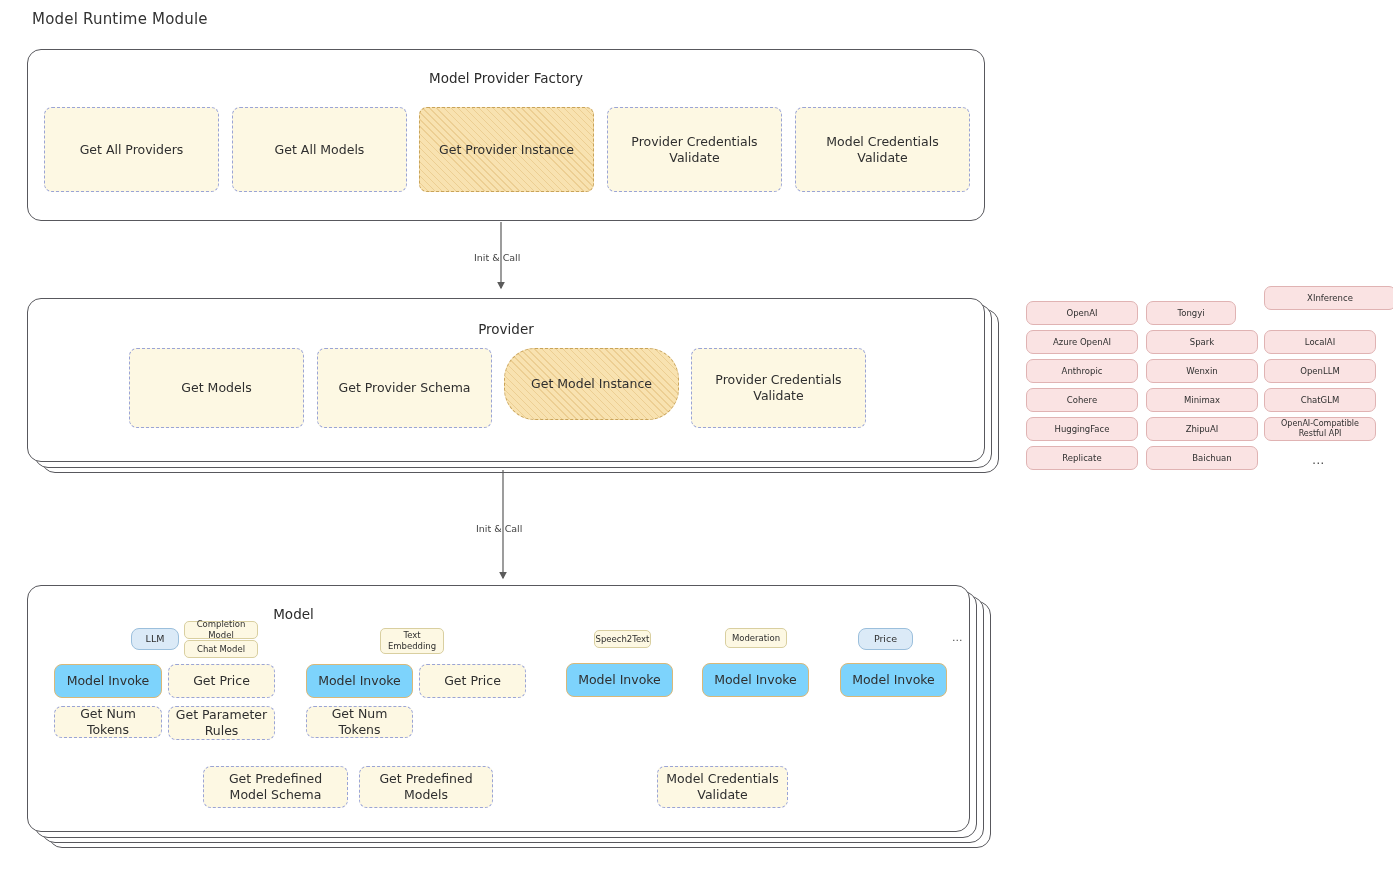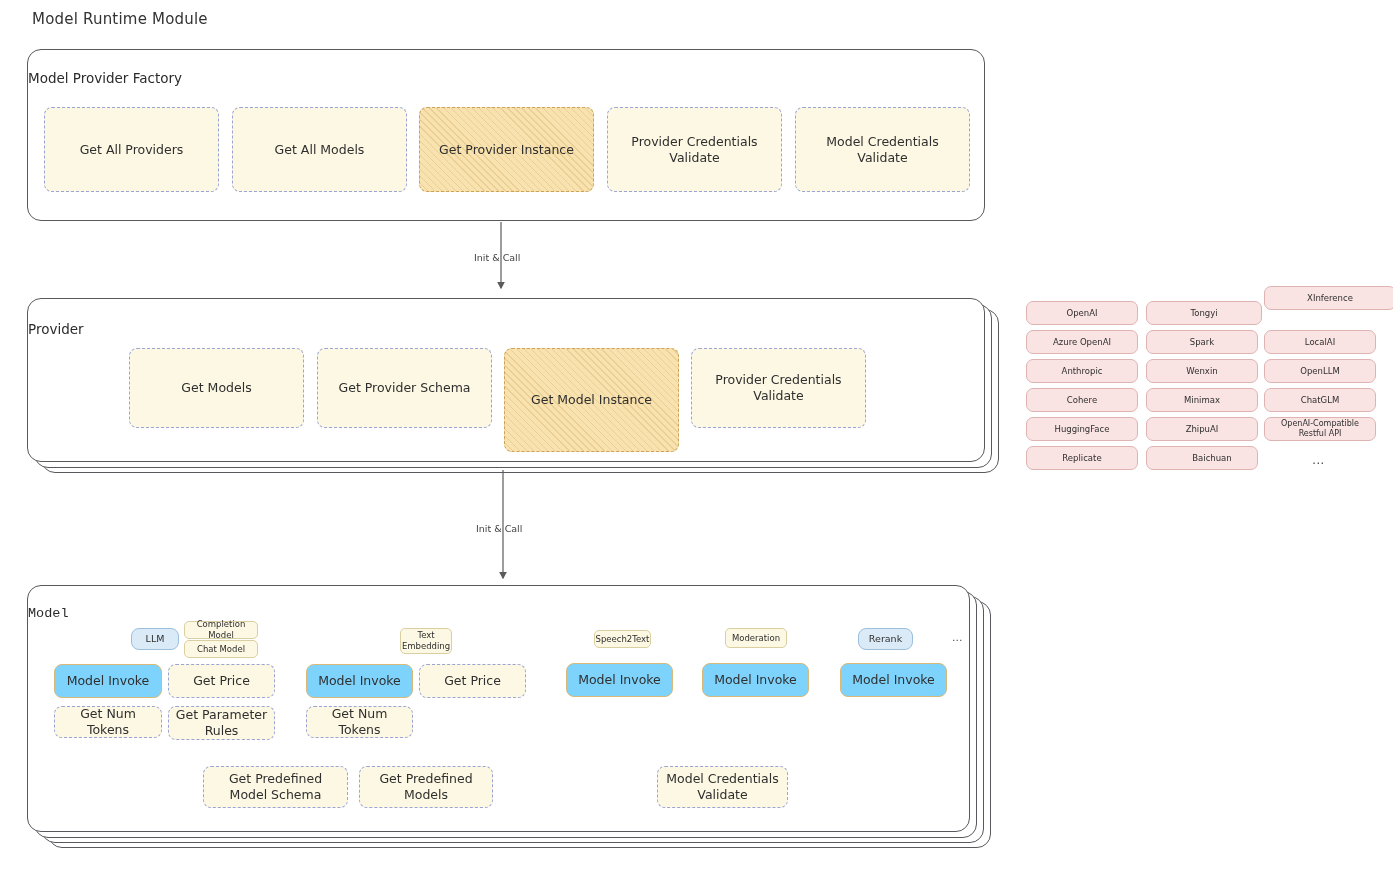--- a/index.html
+++ b/index.html
@@ -32,20 +32,21 @@
   
   .panel {
     position: absolute;
     border: 1.3px solid #58585d;
     border-radius: 14px;
     background: #ffffff;
   }
   .panel-title {
     position: absolute;
     left: 0; right: 0;
+    text-align: center;
     font-size: 13.5px;
     color: #2b2b2b;
   }
   
   .stack {
     position: absolute;
     border: 1.3px solid #58585d;
     border-radius: 14px;
     background: #ffffff;
   }
@@ -130,60 +131,60 @@
   <div class="node n-cream" style="left:607px; top:107px; width:175px; height:85px;">Provider Credentials Validate</div>
   <div class="node n-cream" style="left:795px; top:107px; width:175px; height:85px;">Model Credentials Validate</div>
 
   <div class="stack" style="left:41px; top:309px; width:958px; height:164px;"></div>
   <div class="stack" style="left:34px; top:304px; width:958px; height:164px;"></div>
   <div class="panel" style="left:27px; top:298px; width:958px; height:164px;">
     <div class="panel-title" style="top:22px;">Provider</div>
   </div>
   <div class="node n-cream" style="left:129px; top:348px; width:175px; height:80px;">Get Models</div>
   <div class="node n-cream" style="left:317px; top:348px; width:175px; height:80px;">Get Provider Schema</div>
-  <div class="node n-amber" style="left:504px; top:348px; width:175px; height:104px;">Get Model Instance</div>
+  <div class="node n-amber" style="left:504px; top:348px; width:175px; height:72px;border-radius:31px;">Get Model Instance</div>
   <div class="node n-cream" style="left:691px; top:348px; width:175px; height:80px;">Provider Credentials Validate</div>
 
   <div>
     <div class="node n-pink" style="left:1026px; top:301px; width:112px; height:24px;">OpenAI</div>
     <div class="node n-pink" style="left:1026px; top:330px; width:112px; height:24px;">Azure OpenAI</div>
     <div class="node n-pink" style="left:1026px; top:359px; width:112px; height:24px;">Anthropic</div>
     <div class="node n-pink" style="left:1026px; top:388px; width:112px; height:24px;">Cohere</div>
     <div class="node n-pink" style="left:1026px; top:417px; width:112px; height:24px;">HuggingFace</div>
     <div class="node n-pink" style="left:1026px; top:446px; width:112px; height:24px;">Replicate</div>
 
-    <div class="node n-pink" style="left:1146px; top:301px; width:116px; height:24px;">Tongyi</div>
+    <div class="node n-pink" style="left:1146px; top:301px; width:90px; height:24px;">Tongyi</div>
     <div class="node n-pink" style="left:1146px; top:330px; width:112px; height:24px;">Spark</div>
     <div class="node n-pink" style="left:1146px; top:359px; width:112px; height:24px;">Wenxin</div>
     <div class="node n-pink" style="left:1146px; top:388px; width:112px; height:24px;">Minimax</div>
     <div class="node n-pink" style="left:1146px; top:417px; width:112px; height:24px;">ZhipuAI</div>
     <div class="node n-pink" style="left:1146px; top:446px; width:112px; height:24px;padding-left:26px;">Baichuan</div>
 
     <div class="node n-pink" style="left:1264px; top:286px; width:132px; height:24px;">XInference</div>
     <div class="node n-pink" style="left:1264px; top:330px; width:112px; height:24px;">LocalAI</div>
     <div class="node n-pink" style="left:1264px; top:359px; width:112px; height:24px;">OpenLLM</div>
     <div class="node n-pink" style="left:1264px; top:388px; width:112px; height:24px;">ChatGLM</div>
     <div class="node n-pink" style="left:1264px; top:417px; width:112px; height:24px; font-size:8px;">OpenAI-Compatible Restful API</div>
     <div class="ellipsis" style="left:1312px; top:452px;">...</div>
   </div>
 
   <div class="stack" style="left:48px; top:601px; width:943px; height:247px;"></div>
   <div class="stack" style="left:41px; top:596px; width:943px; height:247px;"></div>
   <div class="stack" style="left:34px; top:591px; width:943px; height:247px;"></div>
-  <div class="panel" style="left:27px; top:585px; width:943px; height:247px;font-family:Liberation Mono, monospace;">
+  <div class="panel" style="left:27px; top:585px; width:943px; height:247px;">
     <div class="panel-title" style="top:20px; left:0; right:410px;">Model</div>
   </div>
 
   <div class="node n-blue" style="left:131px; top:628px; width:48px; height:22px;">LLM</div>
   <div class="node n-cream-solid n-small" style="left:184px; top:621px; width:74px; height:18px;">Completion Model</div>
   <div class="node n-cream-solid n-small" style="left:184px; top:640px; width:74px; height:18px;">Chat Model</div>
-  <div class="node n-cream-solid n-small" style="left:380px; top:628px; width:52px; height:26px;margin-left:20px;">Text Embedding</div>
+  <div class="node n-cream-solid n-small" style="left:380px; top:628px; width:64px; height:26px;">Text Embedding</div>
   <div class="node n-cream-solid n-small" style="left:594px; top:630px; width:57px; height:18px;">Speech2Text</div>
   <div class="node n-cream-solid n-small" style="left:725px; top:628px; width:62px; height:20px;">Moderation</div>
-  <div class="node n-blue" style="left:858px; top:628px; width:55px; height:22px;">Rerank</div>
+  <div class="node n-blue" style="left:858px; top:628px; width:55px; height:22px;">Price</div>
   <div class="ellipsis" style="left:952px; top:631px; font-size:11px;">...</div>
 
   <div class="node n-amber-soft" style="left:54px; top:664px; width:108px; height:34px;">Model Invoke</div>
   <div class="node n-cream" style="left:168px; top:664px; width:107px; height:34px;">Get Price</div>
   <div class="node n-cream" style="left:54px; top:706px; width:108px; height:32px;">Get Num Tokens</div>
   <div class="node n-cream" style="left:168px; top:706px; width:107px; height:34px;">Get Parameter Rules</div>
 
   <div class="node n-amber-soft" style="left:306px; top:664px; width:107px; height:34px;">Model Invoke</div>
   <div class="node n-cream" style="left:419px; top:664px; width:107px; height:34px;">Get Price</div>
   <div class="node n-cream" style="left:306px; top:706px; width:107px; height:32px;">Get Num Tokens</div>

